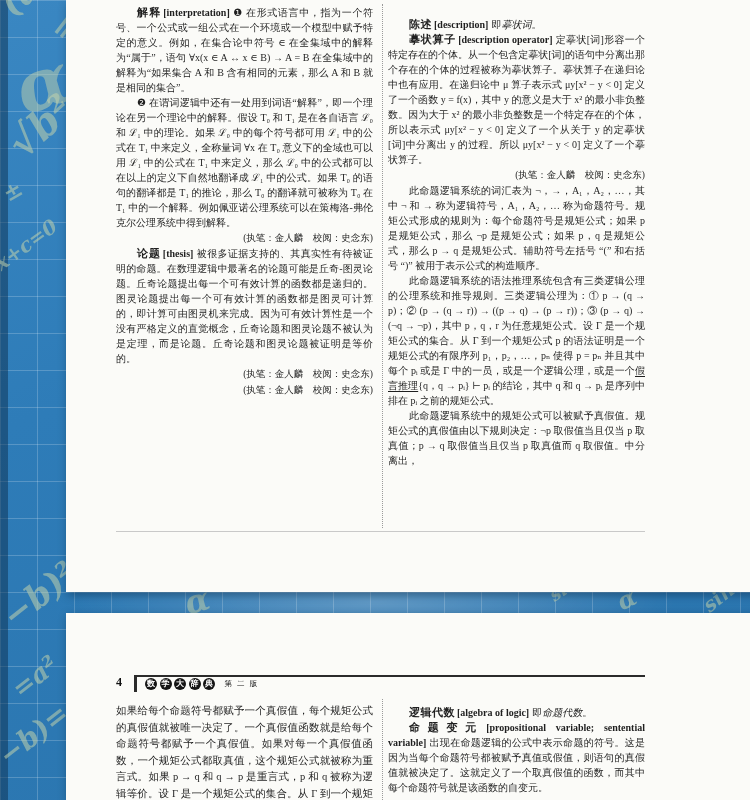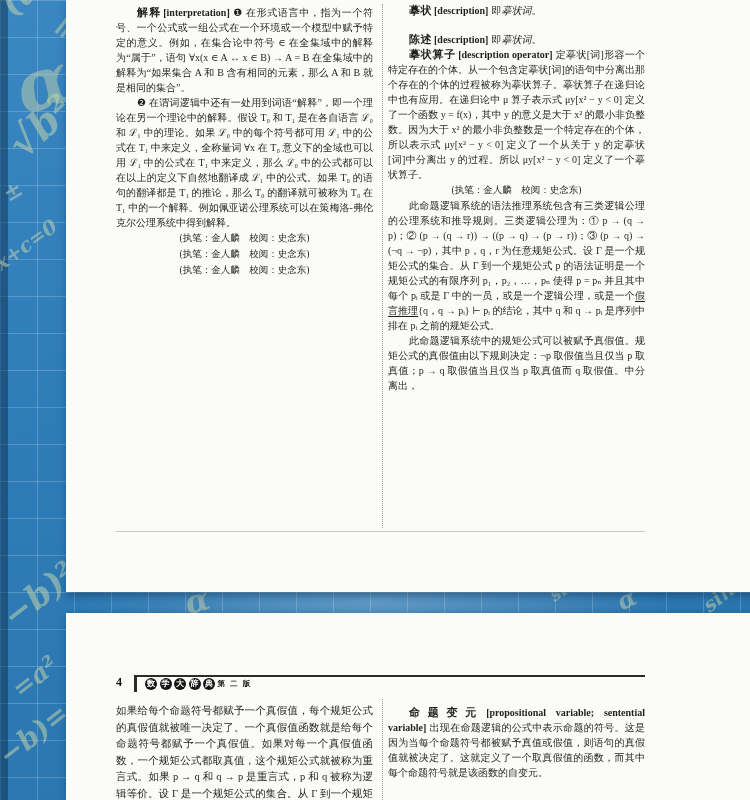--- a/index.html
+++ b/index.html
@@ -30,38 +30,38 @@
   .col-left{left:50px;}
   .col-right{left:322px;}
   .divider{position:absolute;left:316px;border-left:1px dotted #9a9a9a;}
   #top-page .divider{top:4px;height:524px;}
   #bottom-page .divider{top:86px;height:101px;}
   .end-rule{position:absolute;left:50px;width:529px;top:531px;border-top:1px solid #c9c9c9;}
   .para{margin:0;font-size:10px;line-height:15px;text-align:justify;color:#1f1f1f;overflow-wrap:break-word;}
   .indent{text-indent:21px;}
   .hw{font-family:"Liberation Sans","DejaVu Sans",sans-serif;font-weight:bold;font-size:11px;letter-spacing:.5px;}
   .eng{font-weight:bold;margin:0 3px 0 2px;}
-  .sig{margin:1px 0 0 0;font-size:9.5px;line-height:15px;text-align:center;color:#1f1f1f;}
+  .sig{margin:1px 0 0 0;font-size:9.5px;line-height:15px;text-align:right;color:#1f1f1f;}
   .entry{margin-top:0;}
   .entry.first{margin-top:0;}
   .entry.tight{margin-top:14px;}
   .para u{text-decoration:underline;text-underline-offset:2px;}
   .para i{font-style:italic;}
   .bpara{font-size:10.5px;line-height:16.5px;}
   
   .pg-num{position:absolute;left:50px;top:62px;font-size:12px;font-weight:bold;color:#111;}
   .head-rule{position:absolute;left:68px;top:62px;width:511px;height:1.5px;background:#2b2b2b;}
   .head-bar{position:absolute;left:68px;top:62px;width:2.5px;height:17px;background:#2b2b2b;}
   .logo-row{position:absolute;left:79px;top:65px;display:flex;align-items:center;}
   .logo-char{
     display:inline-block;width:12px;height:12px;border-radius:50%;background:#151515;color:#fff;
     font-family:"Liberation Sans","DejaVu Sans",sans-serif;font-size:8px;line-height:12.5px;
     text-align:center;margin-right:2.5px;font-weight:bold;
   }
-  .edition{font-size:7.5px;font-weight:bold;color:#111;letter-spacing:1.5px;margin-left:0;
+  .edition{font-size:7.5px;font-weight:normal;color:#111;letter-spacing:1.5px;margin-left:7px;
     font-family:"Liberation Sans","DejaVu Sans",sans-serif;}
 </style>
 </head>
 <body>
 
 <div id="canvas">
 
   <div id="left-strip"></div>
   <span class="formula" style="left:-8px;top:-8px;font-size:34px;transform:rotate(-38deg);">(a−</span>
   <span class="formula" style="left:4px;top:52px;font-size:70px;transform:rotate(-18deg);color:rgba(193,210,172,.5);">α</span>
@@ -90,46 +90,45 @@
 
     <div class="col col-left" style="top:5px;">
 
       <div class="entry first">
         <p class="para indent"><b class="hw">解释</b><span class="eng">[interpretation]</span><span>❶ 在形式语言中，指为一个符号、一个公式或一组公式在一个环境或一个模型中赋予特定的意义。例如，在集合论中符号 ∈ 在全集域中的解释为“属于”，语句 ∀x(x ∈ A ↔ x ∈ B) → A = B 在全集域中的解释为“如果集合 A 和 B 含有相同的元素，那么 A 和 B 就是相同的集合”。</span></p>
         <p class="para indent">❷ 在谓词逻辑中还有一处用到词语“解释”，即一个理论在另一个理论中的解释。假设 T₀ 和 T₁ 是在各自语言 ℒ₀ 和 ℒ₁ 中的理论。如果 ℒ₀ 中的每个符号都可用 ℒ₁ 中的公式在 T₁ 中来定义，全称量词 ∀x 在 T₀ 意义下的全域也可以用 ℒ₁ 中的公式在 T₁ 中来定义，那么 ℒ₀ 中的公式都可以在以上的定义下自然地翻译成 ℒ₁ 中的公式。如果 T₀ 的语句的翻译都是 T₁ 的推论，那么 T₀ 的翻译就可被称为 T₀ 在 T₁ 中的一个解释。例如佩亚诺公理系统可以在策梅洛-弗伦克尔公理系统中得到解释。</p>
         <p class="sig">(执笔：金人麟　校阅：史念东)</p>
       </div>
 
       <div class="entry">
+        <p class="para indent"><b class="hw">论题</b><span class="eng">[thesis]</span><span>被很多证据支持的、其真实性有待被证明的命题。在数理逻辑中最著名的论题可能是丘奇-图灵论题。丘奇论题提出每一个可有效计算的函数都是递归的。图灵论题提出每一个可有效计算的函数都是图灵可计算的，即计算可由图灵机来完成。因为可有效计算性是一个没有严格定义的直觉概念，丘奇论题和图灵论题不被认为是定理，而是论题。丘奇论题和图灵论题被证明是等价的。</span></p>
         <p class="sig">(执笔：金人麟　校阅：史念东)</p>
       </div>
 
       <div class="entry">
         <p class="sig">(执笔：金人麟　校阅：史念东)</p>
       </div>
 
 
     </div>
 
     <div class="col col-right" style="top:3px;">
 
-      <div class="entry first">
-        <p class="para indent"><b class="hw">摹状</b><span class="eng">[description]</span><span>即<i>摹状词</i>。</span></p>
-      </div>
 
       <div class="entry tight">
         <p class="para indent"><b class="hw">陈述</b><span class="eng">[description]</span><span>即<i>摹状词</i>。</span></p>
       </div>
 
       <div class="entry">
         <p class="para indent"><b class="hw">摹状算子</b><span class="eng">[description operator]</span><span>定摹状[词]形容一个特定存在的个体。从一个包含定摹状[词]的语句中分离出那个存在的个体的过程被称为摹状算子。摹状算子在递归论中也有应用。在递归论中 μ 算子表示式 μy[x² − y &lt; 0] 定义了一个函数 y = f(x)，其中 y 的意义是大于 x² 的最小非负整数。因为大于 x² 的最小非负整数是一个特定存在的个体，所以表示式 μy[x² − y &lt; 0] 定义了一个从关于 y 的定摹状[词]中分离出 y 的过程。所以 μy[x² − y &lt; 0] 定义了一个摹状算子。</span></p>
         <p class="sig">(执笔：金人麟　校阅：史念东)</p>
       </div>
 
       <div class="entry">
+        <p class="para indent">此命题逻辑系统的词汇表为 ¬，→，A₁，A₂，…，其中 ¬ 和 → 称为逻辑符号，A₁，A₂，… 称为命题符号。规矩公式形成的规则为：每个命题符号是规矩公式；如果 p 是规矩公式，那么 ¬p 是规矩公式；如果 p，q 是规矩公式，那么 p → q 是规矩公式。辅助符号左括号 “(” 和右括号 “)” 被用于表示公式的构造顺序。</p>
         <p class="para indent">此命题逻辑系统的语法推理系统包含有三类逻辑公理的公理系统和推导规则。三类逻辑公理为：① p → (q → p)；② (p → (q → r)) → ((p → q) → (p → r))；③ (p → q) → (¬q → ¬p)，其中 p，q，r 为任意规矩公式。设 Γ 是一个规矩公式的集合。从 Γ 到一个规矩公式 p 的语法证明是一个规矩公式的有限序列 p₁，p₂，…，pₙ 使得 p = pₙ 并且其中每个 pᵢ 或是 Γ 中的一员，或是一个逻辑公理，或是一个<u>假言推理</u>{q，q → pᵢ} ⊢ pᵢ 的结论，其中 q 和 q → pᵢ 是序列中排在 pᵢ 之前的规矩公式。</p>
         <p class="para indent">此命题逻辑系统中的规矩公式可以被赋予真假值。规矩公式的真假值由以下规则决定：¬p 取假值当且仅当 p 取真值；p → q 取假值当且仅当 p 取真值而 q 取假值。中分离出，</p>
       </div>
 
     </div>
   </div>
 
   <div class="page" id="bottom-page">
 
     <span class="pg-num">4</span>
@@ -144,19 +143,22 @@
       <span class="edition">第 二 版</span>
     </div>
 
     <div class="divider"></div>
 
     <div class="col col-left" style="top:90px;">
       <p class="para bpara">如果给每个命题符号都赋予一个真假值，每个规矩公式的真假值就被唯一决定了。一个真假值函数就是给每个命题符号都赋予一个真假值。如果对每一个真假值函数，一个规矩公式都取真值，这个规矩公式就被称为重言式。如果 p → q 和 q → p 是重言式，p 和 q 被称为逻辑等价。设 Γ 是一个规矩公式的集合。从 Γ 到一个规矩公式 p 的语义证明 (或 p 是 Γ 的逻辑结论) 指的是对每一个真假值函数都取真值。</p>
     </div>
 
     <div class="col col-right" style="top:92px;">
+      <div class="entry first">
+        <p class="para indent"><b class="hw">逻辑代数</b><span class="eng">[algebra of logic]</span><span>即<i>命题代数</i>。</span></p>
+      </div>
       <div class="entry">
         <p class="para indent"><b class="hw">命题变元</b><span class="eng">[propositional variable; sentential variable]</span><span>出现在命题逻辑的公式中表示命题的符号。这是因为当每个命题符号都被赋予真值或假值，则语句的真假值就被决定了。这就定义了一个取真假值的函数，而其中每个命题符号就是该函数的自变元。</span></p>
       </div>
     </div>
 
   </div>
 </div>
 
 </body></html>

